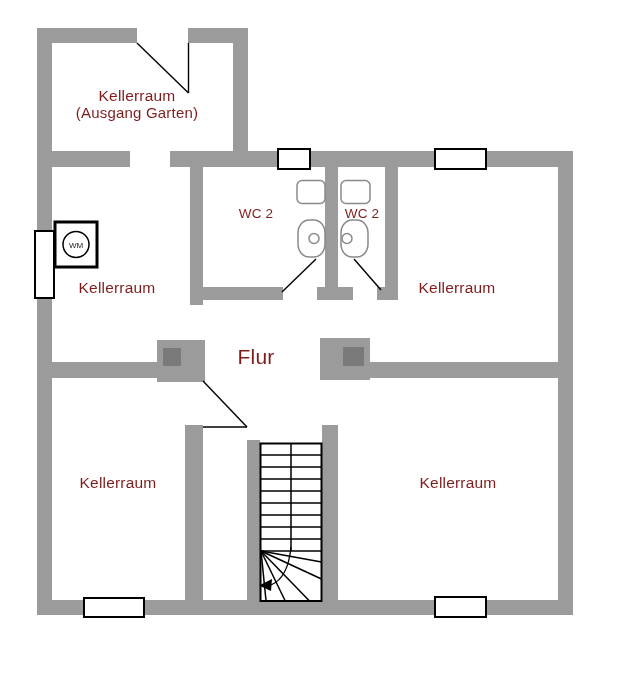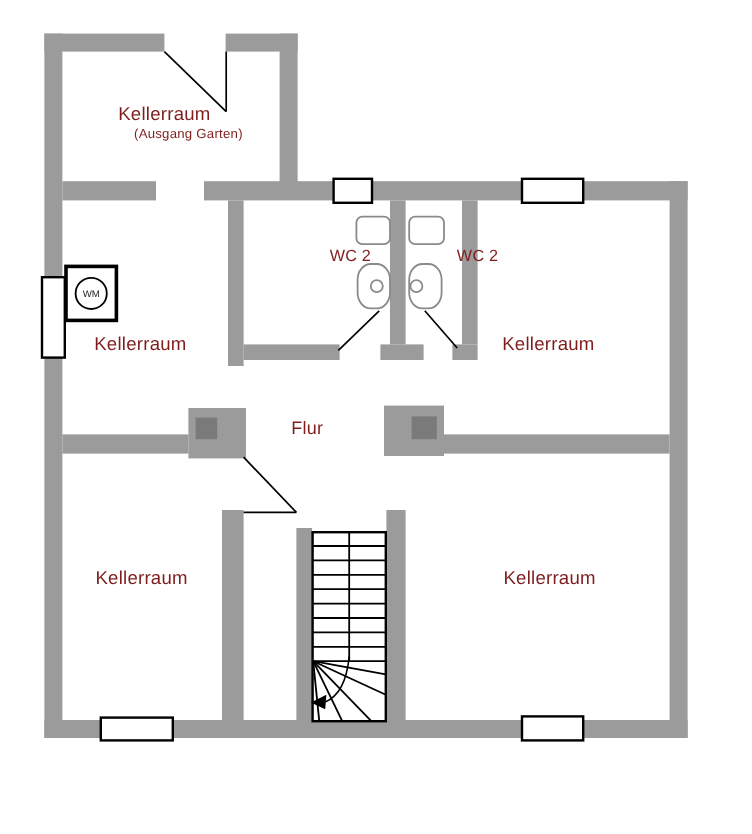--- a/index.html
+++ b/index.html
@@ -12,23 +12,23 @@
   }
   .plan svg { position:absolute; left:0; top:0; }
   .label {
     position:absolute;
     transform:translate(-50%,-50%);
     color:#7f1d1d;
     white-space:nowrap;
     letter-spacing:0.2px;
   }
   .label-room    { font-size:15.5px; }
-  .label-sub     { font-size:11px;margin-left:20px; }
-  .label-wc      { font-size:13.5px;margin-left:36px; }
-  .label-hall    { font-size:15px;text-align:center; }
+  .label-sub     { font-size:15px; }
+  .label-wc      { font-size:13.5px; }
+  .label-hall    { font-size:21px;text-align:center; }
 </style>
 </head>
 <body>
 
 <div class="plan">
 
   <svg width="627" height="695" viewBox="0 0 627 695">
 
     <g fill="#9b9b9b">
       <rect x="37" y="28" width="15" height="587"></rect>

